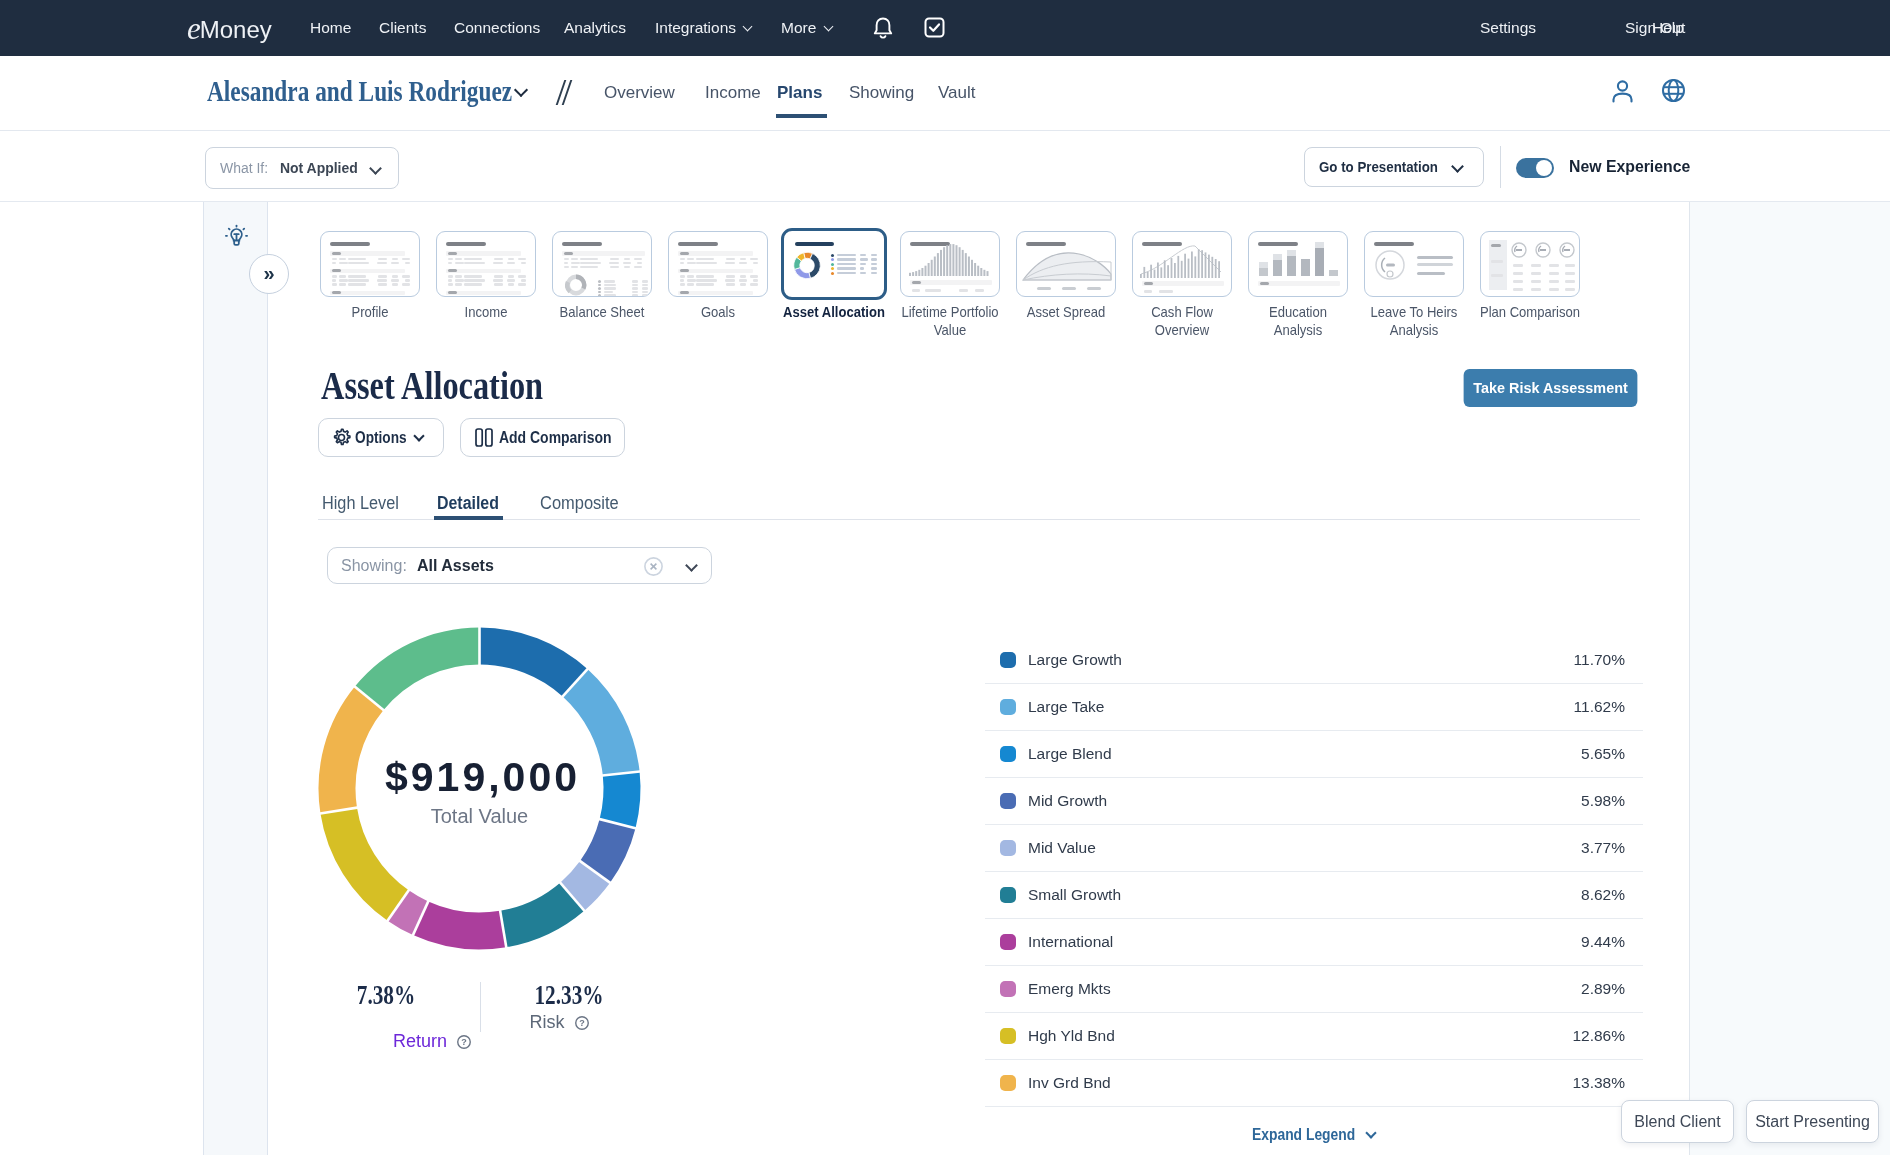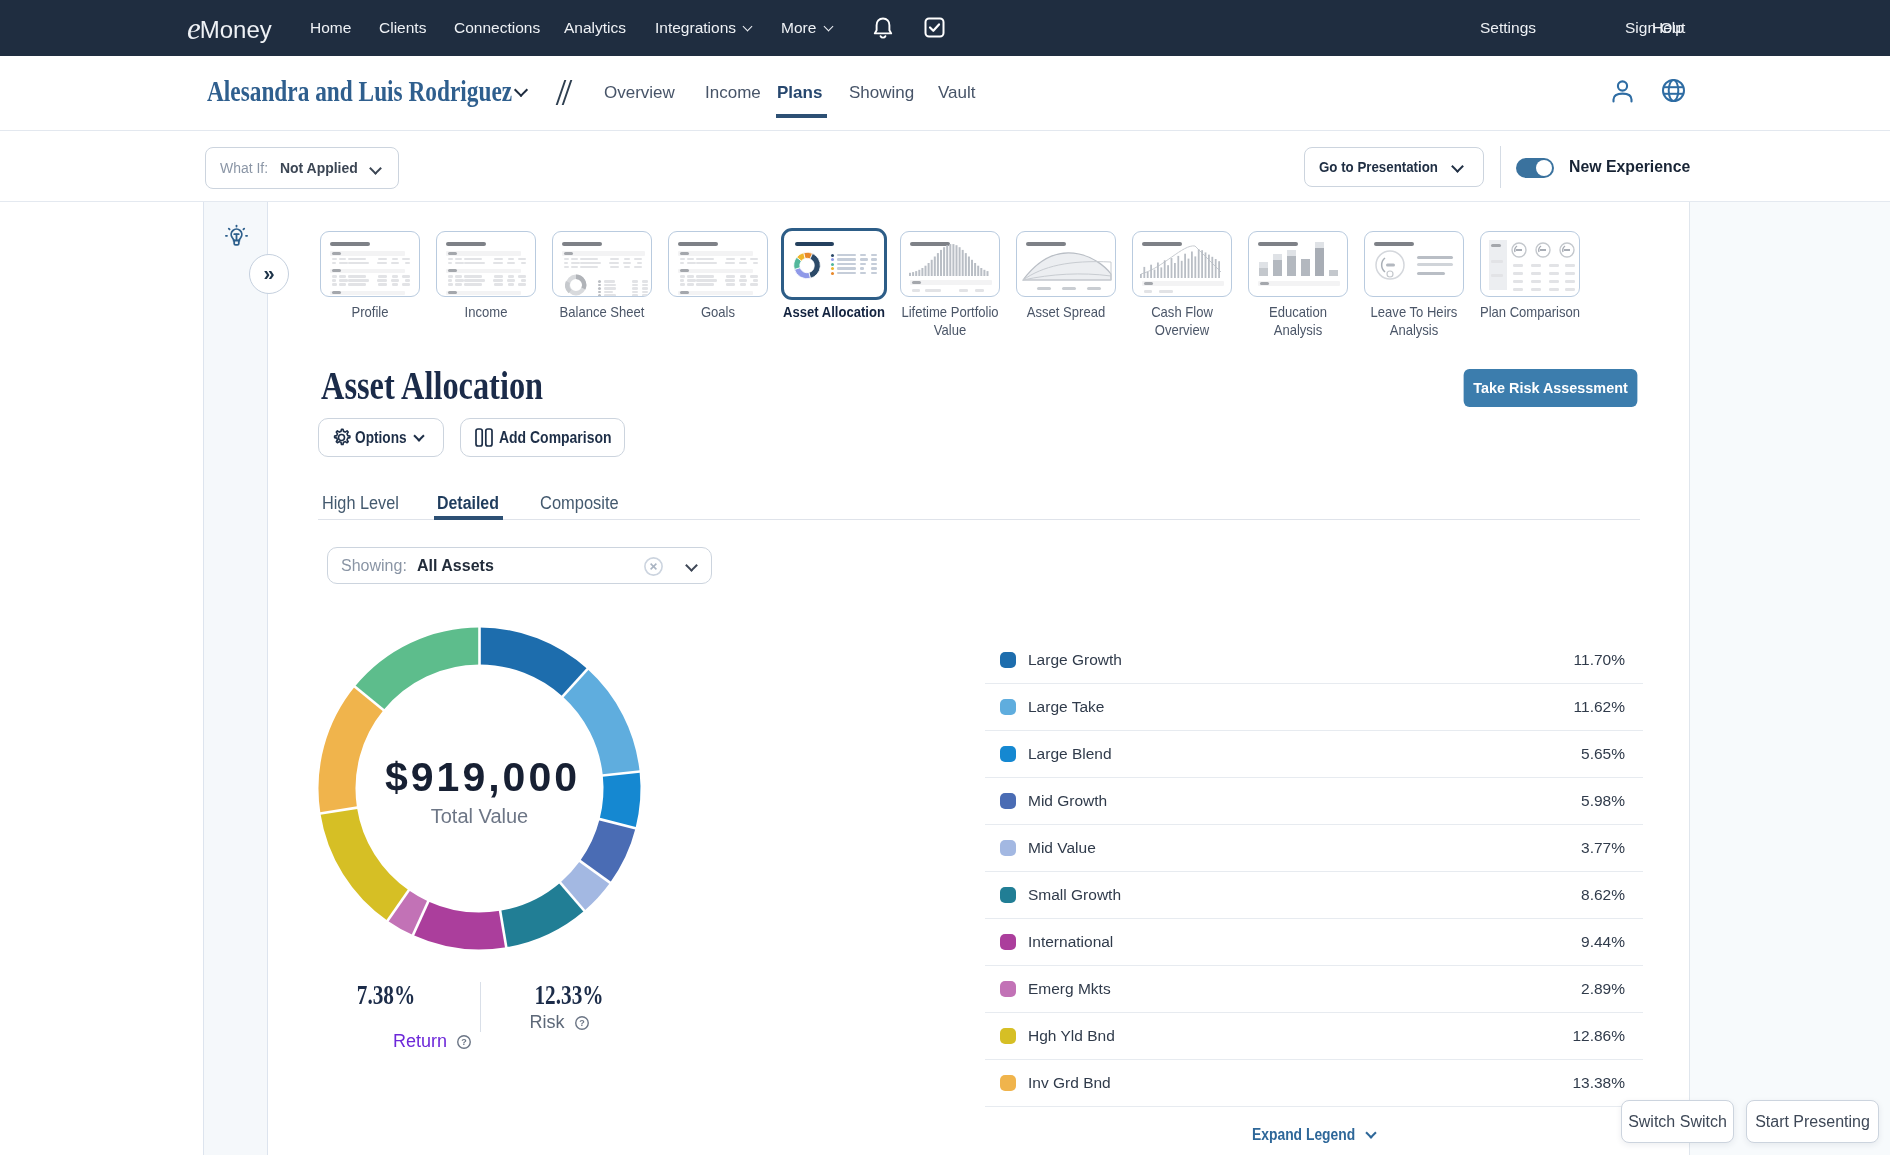--- a/index.html
+++ b/index.html
@@ -582,14 +582,14 @@
     <div class="pct">12.86%</div>
   </div>
 <div class="lrow" style="top:1059.5px">
     <div class="sw" style="background:#f0b44c"></div>
     <div class="lbl">Inv Grd Bnd</div>
     <div class="pct">13.38%</div>
   </div>
 <div class="abs" style="left:1252px;top:1125px;font-size:16.5px;font-weight:bold;color:#2e6799;transform:scaleX(0.84);transform-origin:0 0;white-space:nowrap;">Expand Legend</div>
 <span class="chev" style="position:absolute;left:1367px;top:1129px;width:8px;height:8px;border-color:#2e6799;"></span>
 
-<div class="btn" style="left:1621px;top:1100px;width:113px;height:43px;text-align:center;line-height:41px;font-size:16px;color:#3e4857;box-shadow:0 2px 6px rgba(20,40,70,0.08);">Switch Switch</div>
+<div class="btn" style="left:1621px;top:1100px;width:113px;height:43px;text-align:center;line-height:41px;font-size:16px;color:#3e4857;box-shadow:0 2px 6px rgba(20,40,70,0.08);">Blend Client</div>
 <div class="btn" style="left:1746px;top:1100px;width:133px;height:43px;text-align:center;line-height:41px;font-size:16px;color:#3e4857;box-shadow:0 2px 6px rgba(20,40,70,0.08);">Start Presenting</div>
 
 </body></html>

